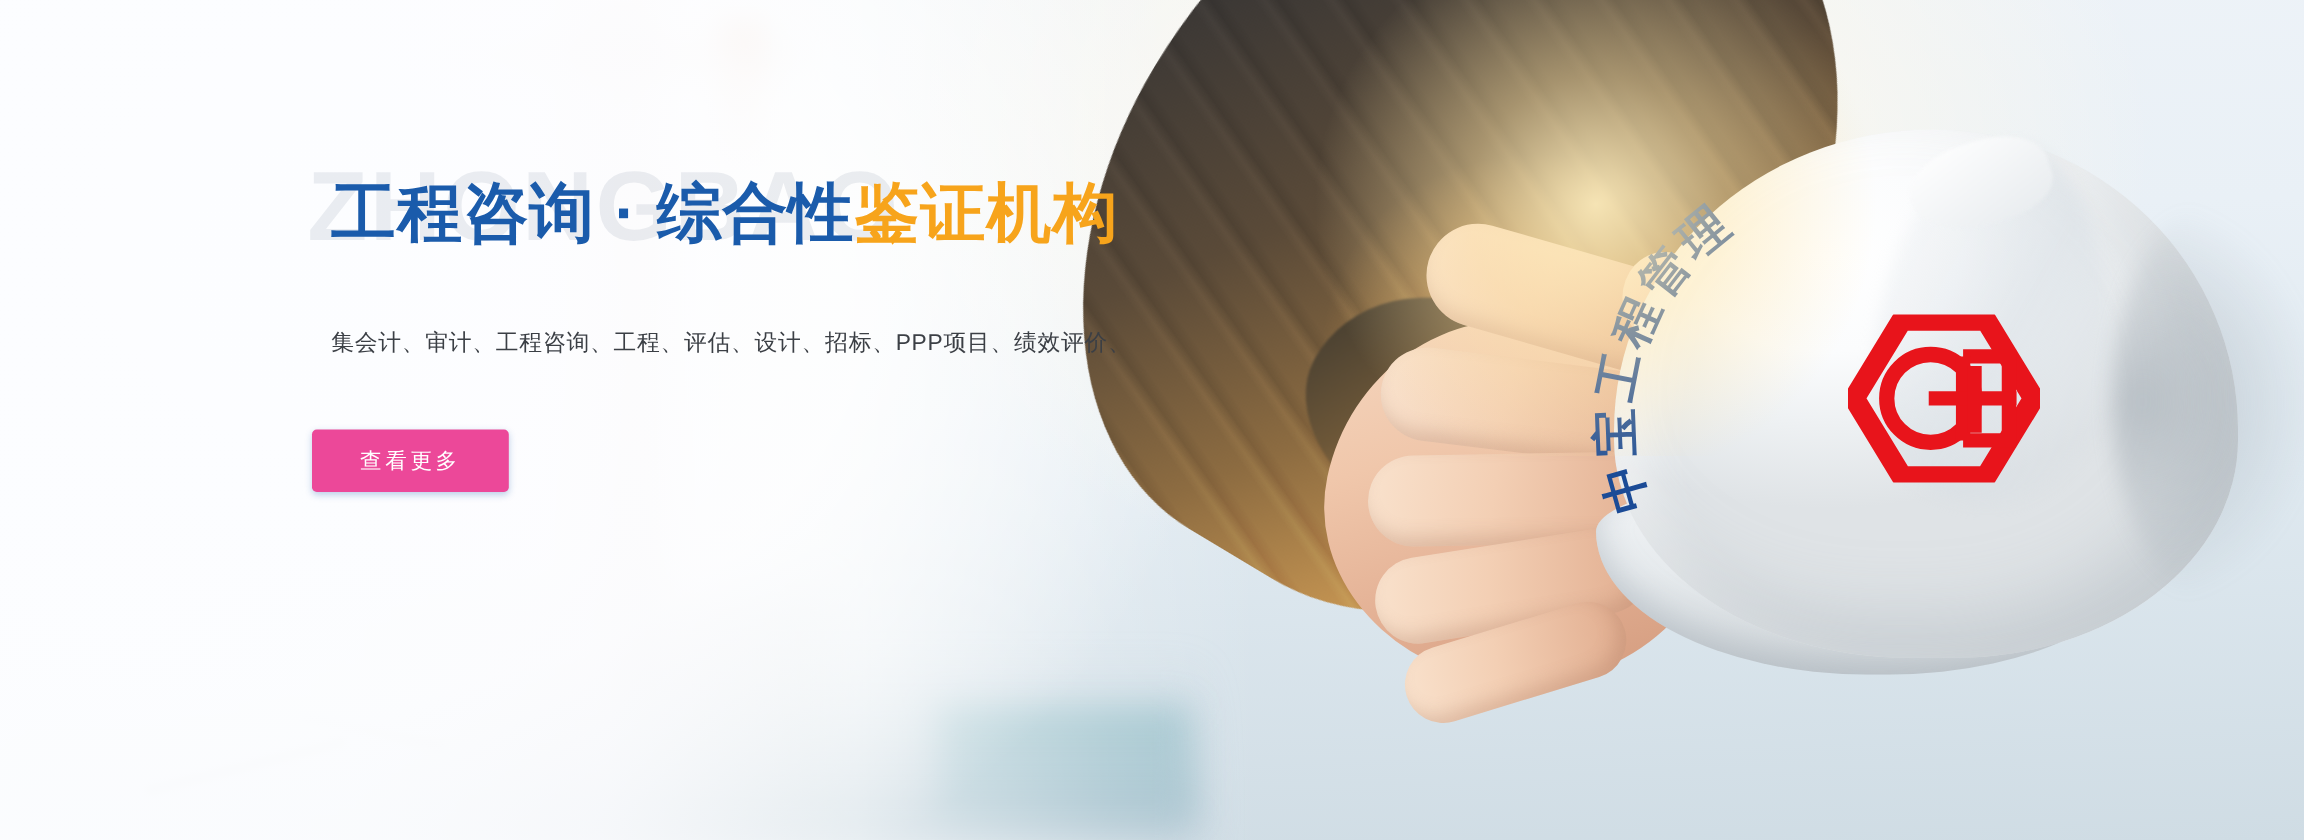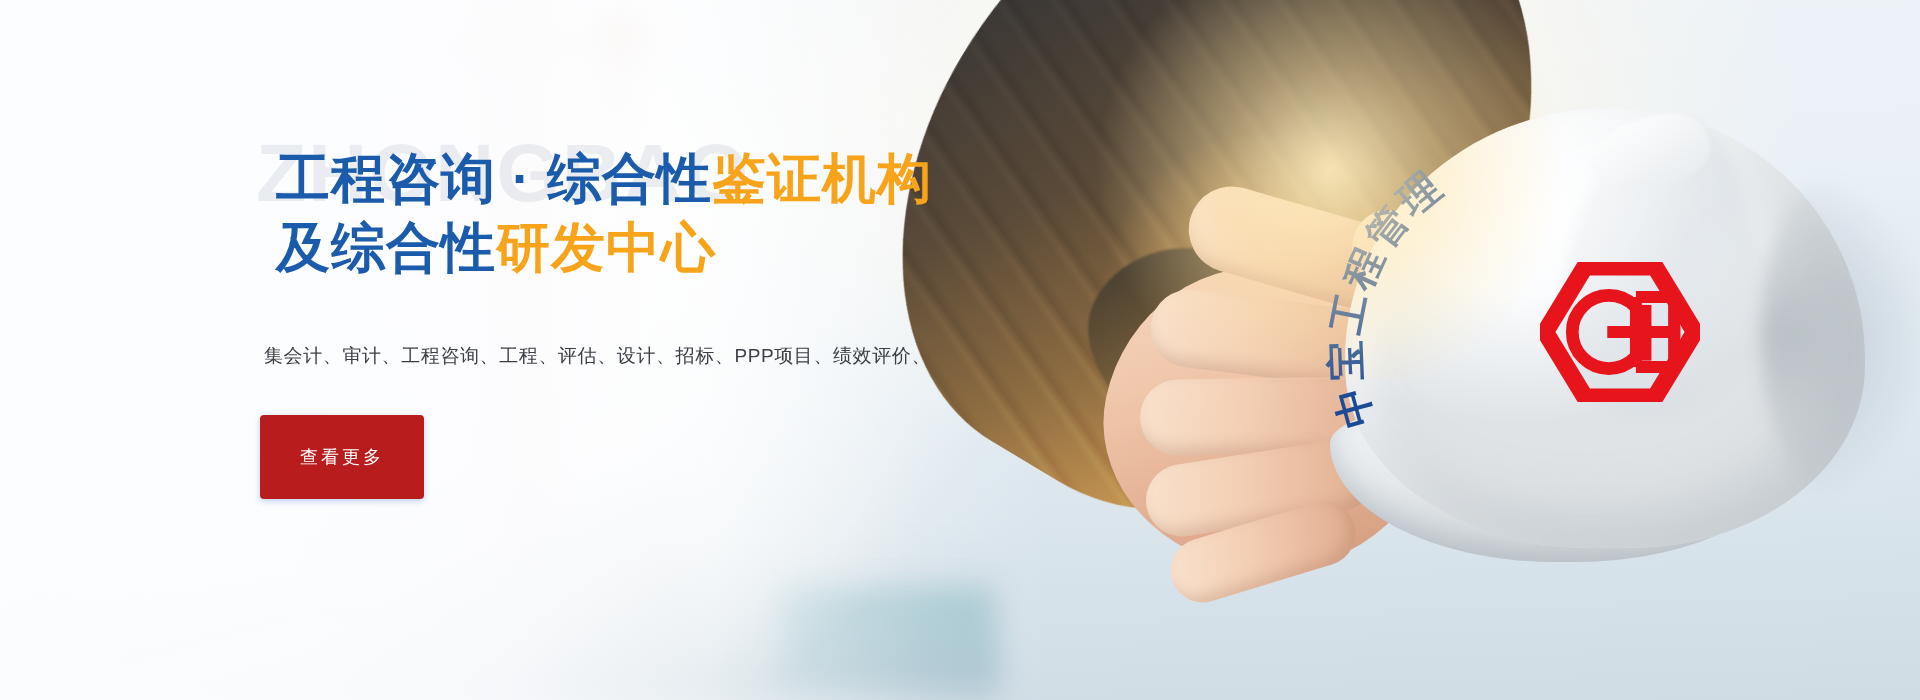--- a/index.html
+++ b/index.html
@@ -281,35 +281,35 @@
     line-height: 1.28;
     letter-spacing: 1px;
     margin: 16px;
     white-space: nowrap;
   }
   .hl-blue { color: #1a5bab; }
   .hl-orange { color: #f7a41b; }
   .hl-line { display: block; }
 
   .desc {
-    margin: 4px;
+    margin: 16px;
     padding-top: 34px;
     font-size: 19px;
     line-height: 2.55;
     color: #3b3f45;
     letter-spacing: 0.6px;
     max-width: 680px;
   }
   .desc-line { display: block; white-space: nowrap; }
 
   .cta {
     display: inline-block;
     margin-top: 30px;
-    padding: 30px 40px;
-    background: #b91c1c;
+    padding: 14px 40px;
+    background: #ec4899;
     color: #ffffff;
     font-size: 18px;
     letter-spacing: 3px;
     border: none;
     border-radius: 4px;
     cursor: pointer;
     font-family: "Liberation Sans", "DejaVu Sans", sans-serif;
     box-shadow: 0 2px 6px rgba(26,91,171,0.28);
   }
 </style>
@@ -371,23 +371,20 @@
 
   <div class="sunflare"></div>
 
   <div class="watermark">ZHONGBAO</div>
 
   <div class="content">
     <h1 class="headline">
       <span class="hl-line">
         <span class="hl-blue">工程咨询 · 综合性</span><span class="hl-orange">鉴证机构</span>
       </span>
-      <span class="hl-line">
-        <span class="hl-blue">及综合性</span><span class="hl-orange">研发中心</span>
-      </span>
     </h1>
 
     <p class="desc">
       <span class="desc-line">集会计、审计、工程咨询、工程、评估、设计、招标、PPP项目、绩效评价、</span>
     </p>
 
     <button class="cta">查看更多</button>
   </div>
 
 </div>

